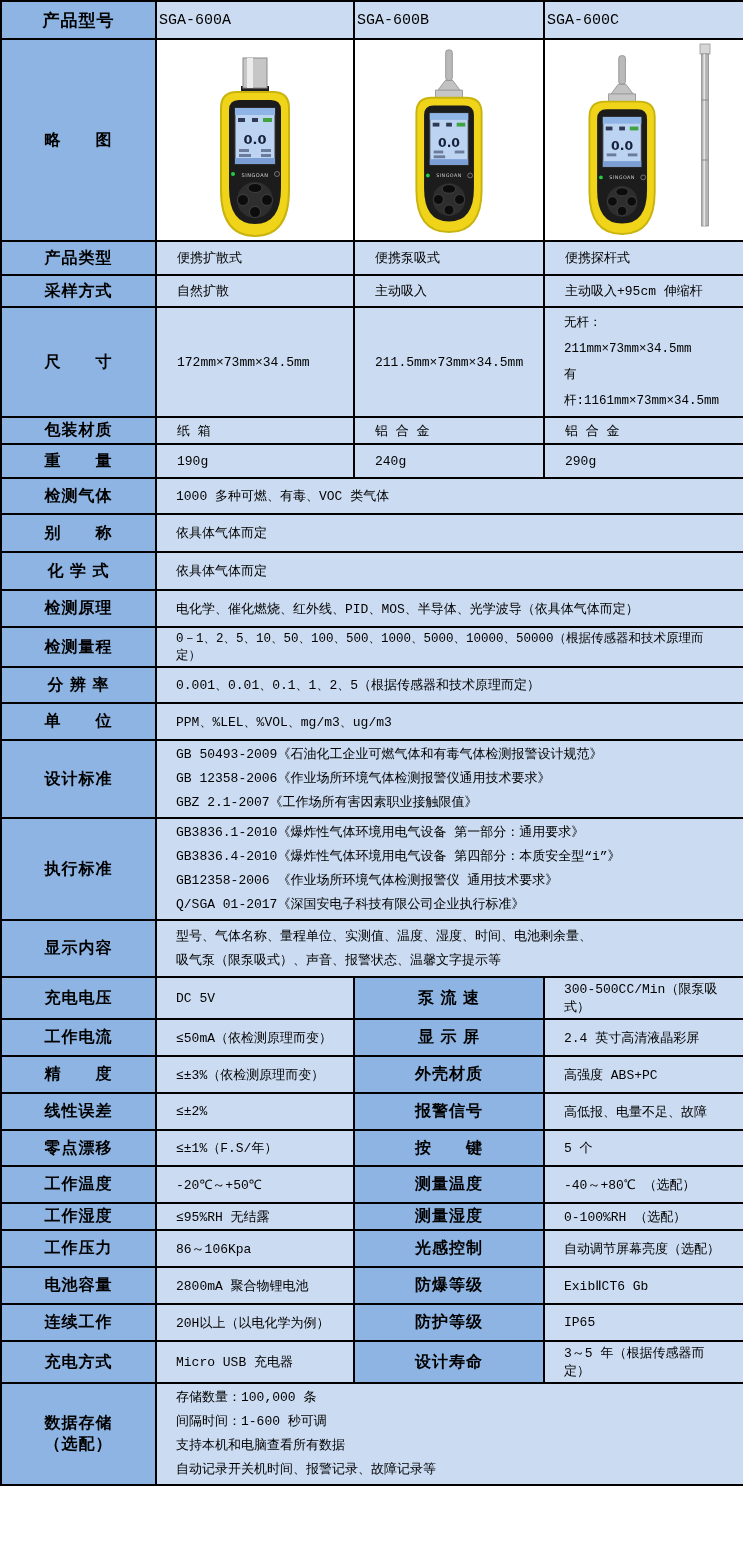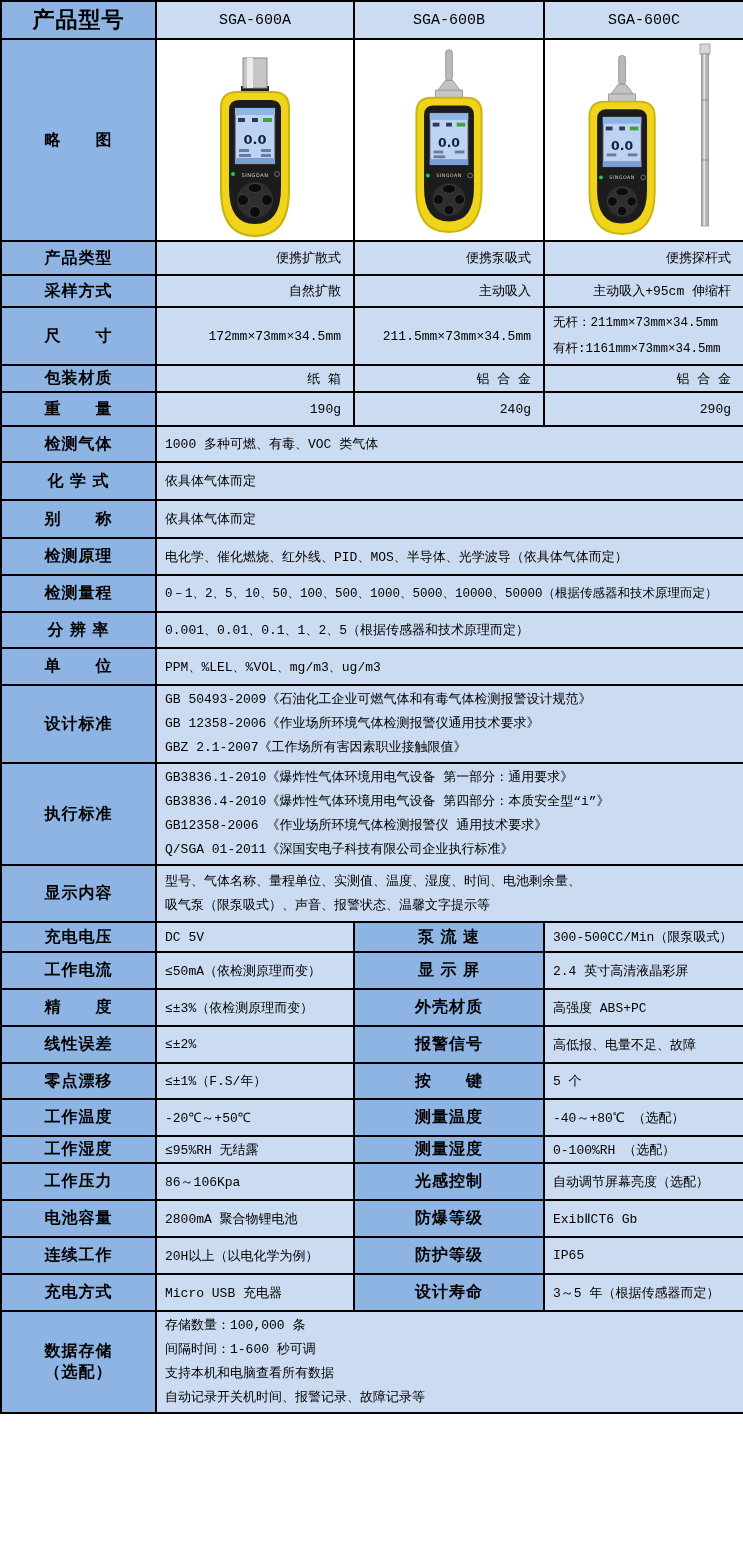--- a/index.html
+++ b/index.html
@@ -1,42 +1,42 @@
 <!DOCTYPE html>
 <html><head>
 <meta charset="utf-8">
 <style>
   html,body{margin:0;padding:0;background:#fff;}
   body{width:743px;font-family:"Liberation Sans","DejaVu Sans",sans-serif;color:#000;}
   table.spec{border-collapse:collapse;table-layout:fixed;width:743px;border:2px solid #000;}
   td{border:2px solid #000;vertical-align:middle;overflow:hidden;}
   td.lbl{background:#8DB4E2;font-weight:bold;text-align:center;font-size:16px;letter-spacing:1px;padding:2px 2px;}
-  td.val{background:#CBDBF1;font-size:13px;font-family:"Liberation Mono","DejaVu Sans Mono",monospace;padding:2px 8px;text-align:left;}
-  td.val.center{text-align:right;padding:2px 12px;}
+  td.val{background:#CBDBF1;font-size:13px;font-family:"Liberation Mono","DejaVu Sans Mono",monospace;padding:2px 19px;text-align:left;}
+  td.val.center{text-align:left;padding:2px 20px;}
   td.val.tight{font-size:12.5px;}
-  td.hdr{background:#CBDBF1;font-size:15px;font-family:"Liberation Mono","DejaVu Sans Mono",monospace;text-align:center;padding:2px;}
+  td.hdr{background:#CBDBF1;font-size:15px;font-family:"Liberation Mono","DejaVu Sans Mono",monospace;text-align:left;padding:2px;}
   td.img{background:#FFFFFF;padding:0;margin-top:27px;}
   .lines div{line-height:24px;}
   .lines2 div{line-height:26px;}
   td.img svg{display:block;}
 </style>
 </head>
 <body>
 
 <table class="spec">
   <colgroup>
     <col style="width:155px">
       <col style="width:198px">
       <col style="width:190px">
       <col style="width:200px">
   </colgroup>
   <tbody>
 
   <tr style="height:38px">
-    <td class="lbl" style="font-size:22px">产品型号</td>
+    <td class="lbl" style="font-size:17px">产品型号</td>
     <td class="hdr">SGA-600A</td>
     <td class="hdr">SGA-600B</td>
     <td class="hdr">SGA-600C</td>
   </tr>
 
   <tr style="height:200px">
     <td class="lbl">略　　图</td>
     <td class="img">
       <svg viewBox="0 0 196 200" width="100%" height="200">
         <g>
@@ -181,25 +181,25 @@
     <td class="val center">190g</td>
     <td class="val center">240g</td>
     <td class="val center">290g</td>
   </tr>
 
   <tr style="height:36px">
     <td class="lbl">检测气体</td>
     <td class="val" colspan="3">1000 多种可燃、有毒、VOC 类气体</td>
   </tr>
   <tr style="height:38px">
+    <td class="lbl">别　　称</td>
+    <td class="val" colspan="3">依具体气体而定</td>
+  </tr>
+  <tr style="height:38px">
     <td class="lbl">化 学 式</td>
-    <td class="val" colspan="3">依具体气体而定</td>
-  </tr>
-  <tr style="height:38px">
-    <td class="lbl">别　　称</td>
     <td class="val" colspan="3">依具体气体而定</td>
   </tr>
   <tr style="height:37px">
     <td class="lbl">检测原理</td>
     <td class="val" colspan="3">电化学、催化燃烧、红外线、PID、MOS、半导体、光学波导（依具体气体而定）</td>
   </tr>
   <tr style="height:37px">
     <td class="lbl">检测量程</td>
     <td class="val tight" colspan="3">0－1、2、5、10、50、100、500、1000、5000、10000、50000（根据传感器和技术原理而定）</td>
   </tr>
@@ -221,21 +221,21 @@
       </div>
     </td>
   </tr>
   <tr style="height:98px">
     <td class="lbl">执行标准</td>
     <td class="val" colspan="3">
       <div class="lines">
         <div>GB3836.1-2010《爆炸性气体环境用电气设备  第一部分：通用要求》</div>
         <div>GB3836.4-2010《爆炸性气体环境用电气设备  第四部分：本质安全型“i”》</div>
         <div>GB12358-2006 《作业场所环境气体检测报警仪  通用技术要求》</div>
-        <div>Q/SGA 01-2011《深国安电子科技有限公司企业执行标准》</div>
+        <div>Q/SGA 01-2017《深国安电子科技有限公司企业执行标准》</div>
       </div>
     </td>
   </tr>
   <tr style="height:57px">
     <td class="lbl">显示内容</td>
     <td class="val" colspan="3">
       <div class="lines">
         <div>型号、气体名称、量程单位、实测值、温度、湿度、时间、电池剩余量、</div>
         <div>吸气泵（限泵吸式）、声音、报警状态、温馨文字提示等</div>
       </div>

